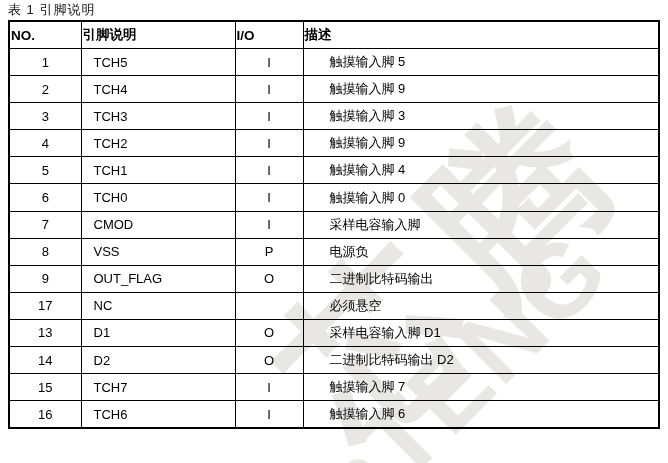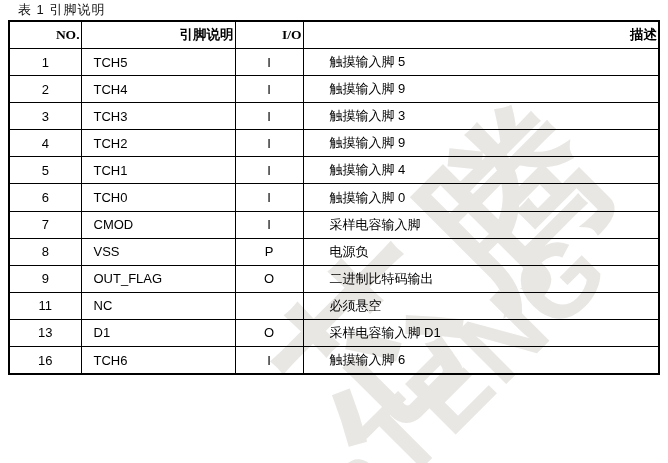--- a/index.html
+++ b/index.html
@@ -5,21 +5,21 @@
   html,body{margin:0;padding:0;background:#ffffff;}
   .page{
     position:relative;
     width:668px;height:463px;
     background:#ffffff;
     font-family:"Liberation Sans","DejaVu Sans",sans-serif;
     color:#000;
     overflow:hidden;
   }
   .doc-title{
-    position:absolute;left:18px;top:2px;
+    position:absolute;left:8px;top:2px;
     font-size:13px;line-height:16px;color:#111;
     z-index:2;letter-spacing:1px;
   }
   
   .watermark{
     position:absolute;z-index:0;
     color:#e9e7e4;
     font-weight:bold;white-space:nowrap;
     pointer-events:none;user-select:none;
   }
@@ -41,23 +41,22 @@
   }
   table.pin-table{border:2.5px solid #000;}
   .pin-table th,.pin-table td{
     border:1px solid #000;
     overflow:hidden;white-space:nowrap;
     background:transparent;
   }
   .pin-table thead th{
     height:24px;
     font-size:13.5px;font-weight:bold;
-    text-align:right;vertical-align:middle;
+    text-align:left;vertical-align:middle;
     border-bottom:1.5px solid #000;
-    font-family:Liberation Serif, serif;
   }
   .pin-table tbody td{
     height:24.1px;
     font-size:13px;vertical-align:middle;
   }
   .c-no{text-align:center;}
   .c-name{text-align:left;padding-left:12px;}
   .c-io{text-align:center;}
   .c-desc{text-align:left;padding-left:26px;}
   col.w-no{width:72px;}
@@ -139,30 +138,42 @@
     <td class="c-io">P</td>
     <td class="c-desc">电源负</td>
   </tr>
         <tr>
     <td class="c-no">9</td>
     <td class="c-name">OUT_FLAG</td>
     <td class="c-io">O</td>
     <td class="c-desc">二进制比特码输出</td>
   </tr>
         <tr>
-    <td class="c-no">11</td>
+    <td class="c-no">17</td>
     <td class="c-name">NC</td>
     <td class="c-io"></td>
     <td class="c-desc">必须悬空</td>
   </tr>
         <tr>
     <td class="c-no">13</td>
     <td class="c-name">D1</td>
     <td class="c-io">O</td>
     <td class="c-desc">采样电容输入脚 D1</td>
+  </tr>
+        <tr>
+    <td class="c-no">14</td>
+    <td class="c-name">D2</td>
+    <td class="c-io">O</td>
+    <td class="c-desc">二进制比特码输出 D2</td>
+  </tr>
+        <tr>
+    <td class="c-no">15</td>
+    <td class="c-name">TCH7</td>
+    <td class="c-io">I</td>
+    <td class="c-desc">触摸输入脚 7</td>
   </tr>
         <tr>
     <td class="c-no">16</td>
     <td class="c-name">TCH6</td>
     <td class="c-io">I</td>
     <td class="c-desc">触摸输入脚 6</td>
   </tr>
       </tbody>
   </table>
 

